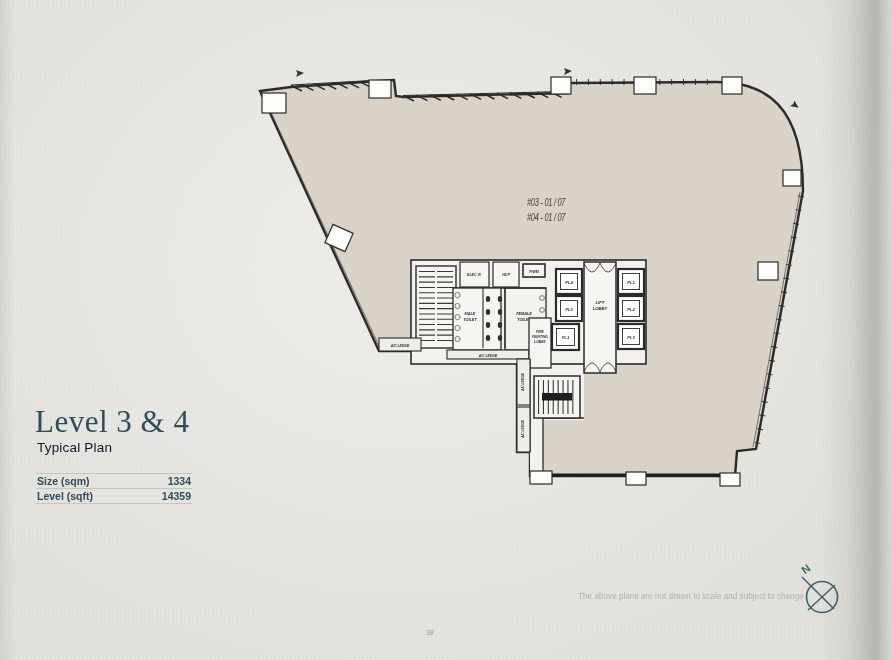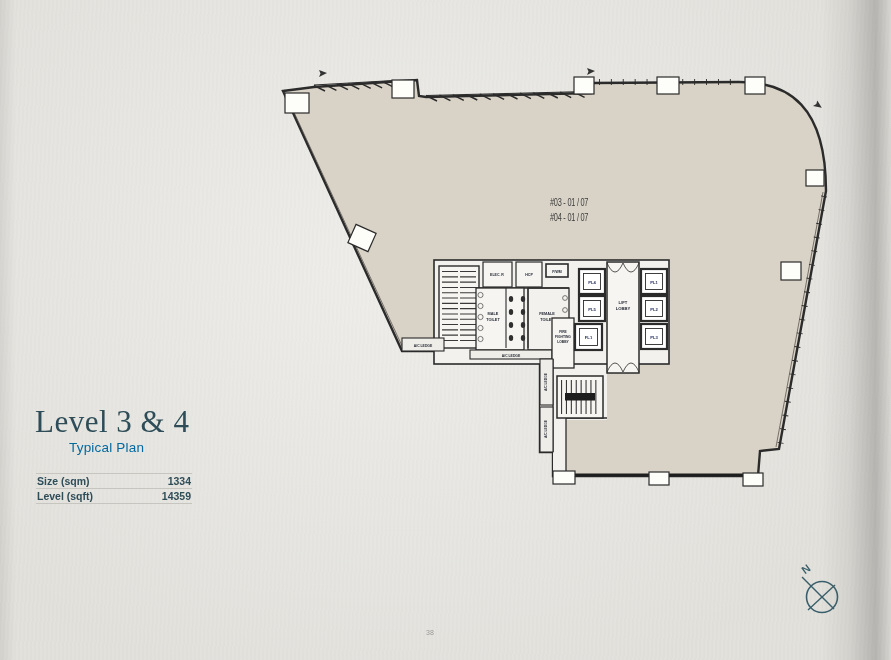--- a/index.html
+++ b/index.html
@@ -22,33 +22,33 @@
     position:absolute;top:0;left:0;width:16px;height:100%;pointer-events:none;
     background:linear-gradient(to right, rgba(0,0,0,0.07), rgba(0,0,0,0));
   }
   .title{
     position:absolute;left:35px;top:404px;
     font-family:"Liberation Serif",serif;
     font-size:31px;color:#2e4d58;letter-spacing:0.5px;font-weight:400;
   }
   .subtitle{
     position:absolute;left:37px;top:440px;
-    font-size:13.5px;color:#0369a1;letter-spacing:0.2px;margin-left:32px;
+    font-size:13.5px;color:#0f172a;letter-spacing:0.2px;
   }
   .size-table{
     position:absolute;left:36px;top:473px;width:156px;
     border-bottom:1px solid #c6c5c0;
   }
   .size-row{
     display:flex;justify-content:space-between;align-items:center;
     border-top:1px solid #c6c5c0;height:14px;padding:0 1px;text-align:center;
   }
   .size-label{font-size:10.5px;font-weight:700;color:#2e4d58;}
   .size-value{font-size:10.5px;font-weight:700;color:#2e4d58;}
-  .plan-wrap{position:absolute;left:269px;top:66px;width:580px;height:446px;}
+  .plan-wrap{position:absolute;left:246px;top:66px;width:580px;height:446px;font-style:italic;}
   .disclaimer{
     position:absolute;left:578px;top:591px;width:240px;
     font-size:8.2px;line-height:1.4;color:#b2b1ae;
   }
   .page-number{
     position:absolute;left:415px;top:629px;width:30px;text-align:center;
     font-size:7px;color:#9c9b98;
   }
   .compass{position:absolute;left:791px;top:560px;width:64px;height:64px;}
   .compass .n{
@@ -250,20 +250,21 @@
   </g>
 
   <g fill="#3d3d3d">
     <text transform="translate(281,140) scale(0.82 1.12)" font-size="9" letter-spacing="-0.3">#03 - 01 / 07</text>
     <text transform="translate(281,155) scale(0.82 1.12)" font-size="9" letter-spacing="-0.3">#04 - 01 / 07</text>
   </g>
 </svg>
 </div>
 
 <div class="disclaimer">
+  <div>The above plans are not drawn to scale and subject to change</div>
 </div>
 
 <div class="page-number">38</div>
 
 <div class="compass">
   <span class="n">N</span>
   <svg width="64" height="64" viewBox="0 0 64 64">
     <circle cx="31" cy="37" r="15.5" fill="none" stroke="#3a5f6b" stroke-width="1.6"></circle>
     <line x1="11" y1="17" x2="43" y2="49" stroke="#3a5f6b" stroke-width="1.4"></line>
     <line x1="44" y1="25" x2="17" y2="50" stroke="#3a5f6b" stroke-width="1.4"></line>

